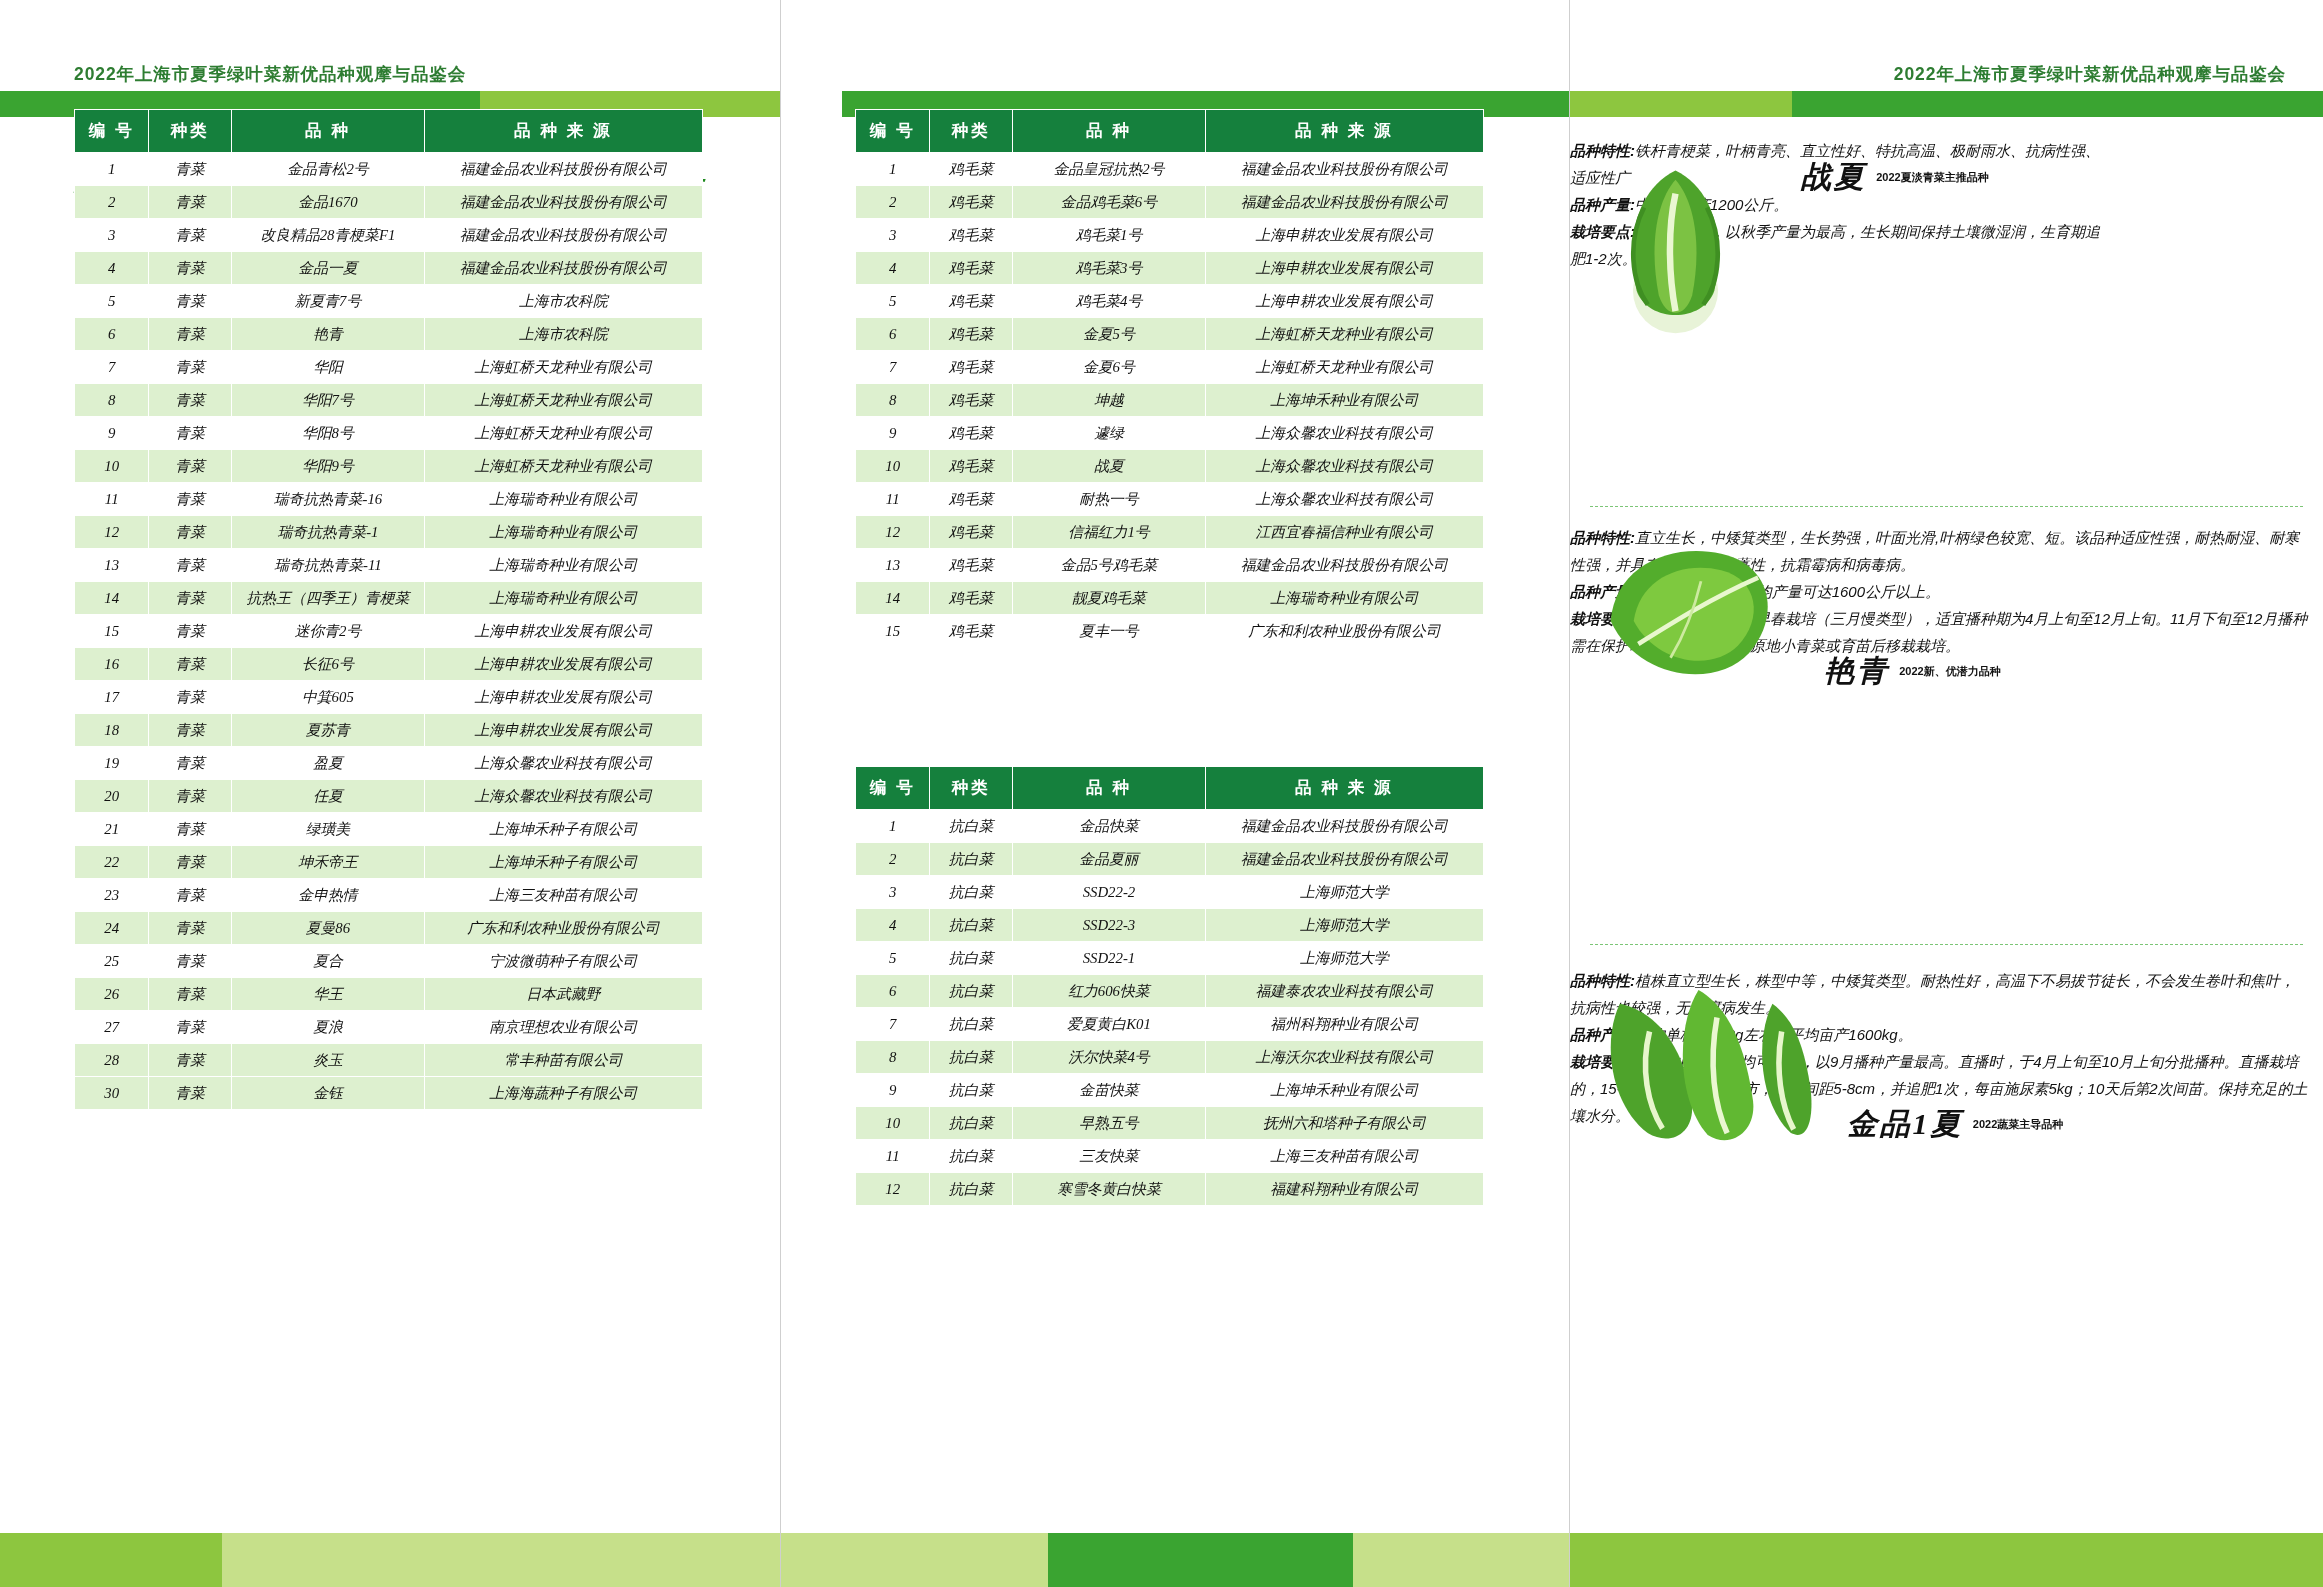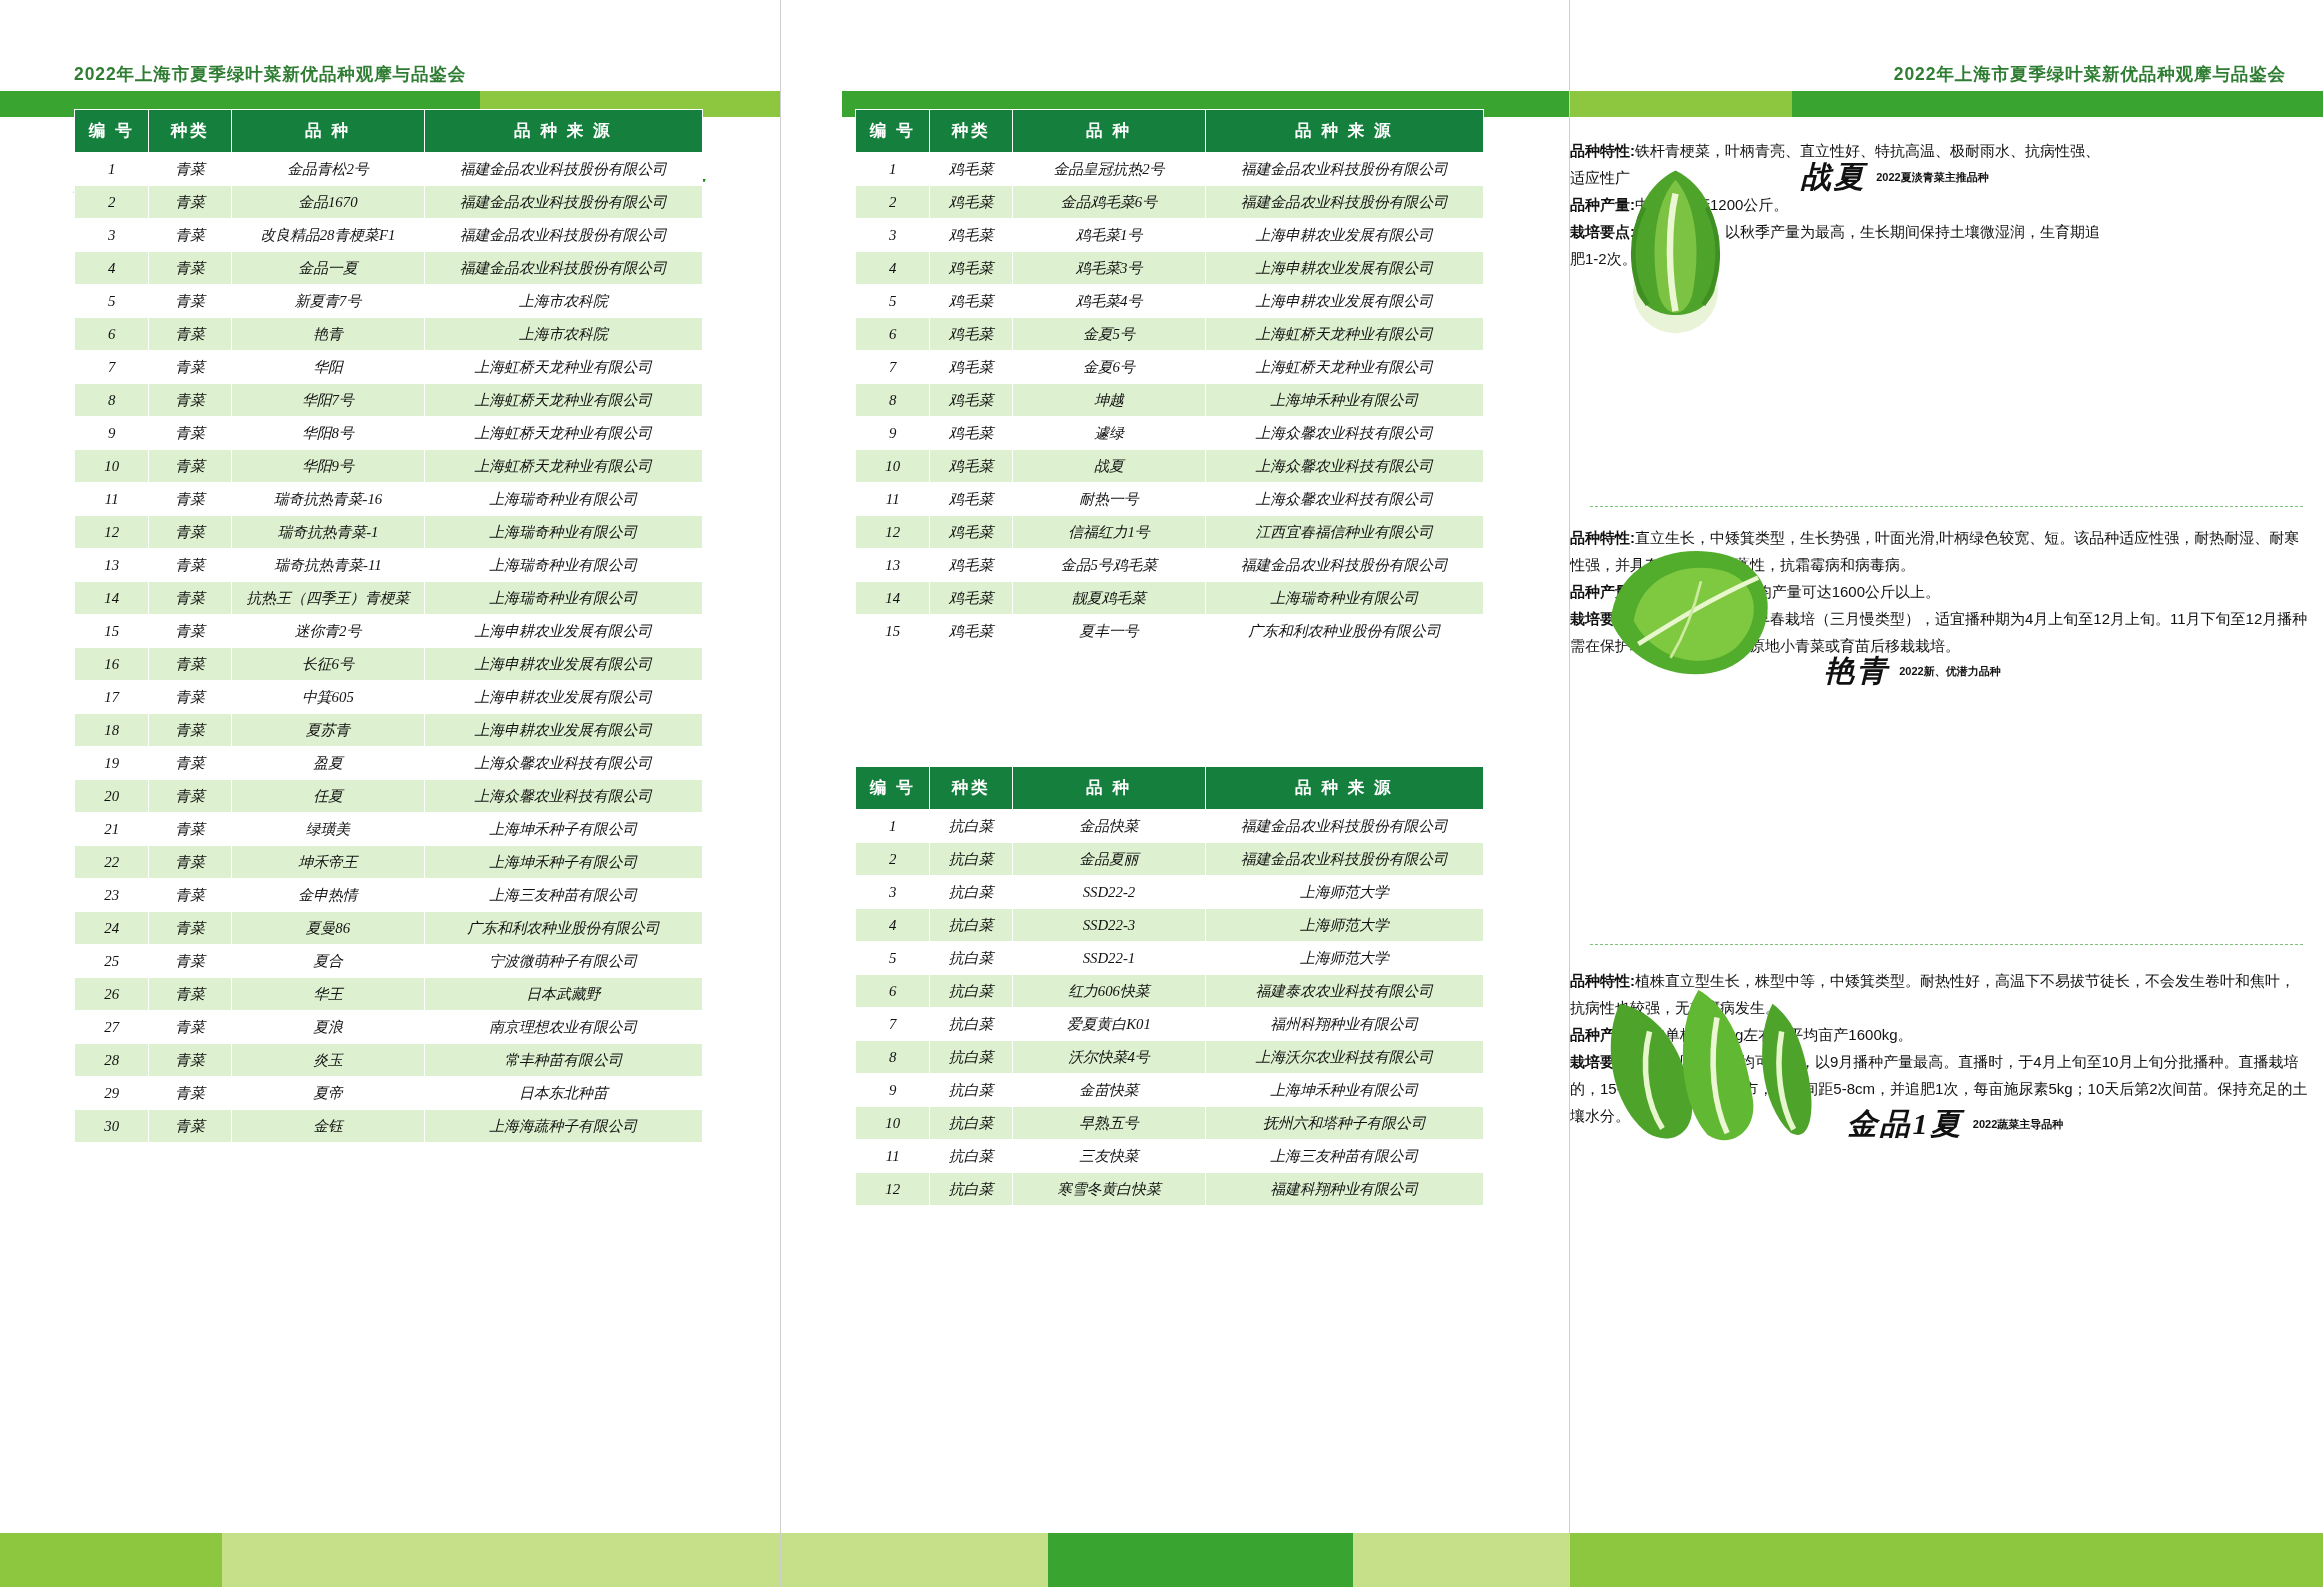--- a/index.html
+++ b/index.html
@@ -199,20 +199,21 @@
     text-align: center;
   }
   .vb-head {
     position: absolute;
     white-space: nowrap;
   }
   .vb-body {
     font-size: 15px;
     line-height: 27px;
     color: #111;
+    font-style: italic;
   }
   .vb-body b { font-weight: bold; }
   .vb-body p { margin: 0; }
 
   
   .photo {
     position: absolute;
     overflow: hidden;
   }
 
@@ -426,26 +427,20 @@
             <td class="t-col-kind">青菜</td>
             <td class="t-col-name">夏浪</td>
             <td class="t-col-source">南京理想农业有限公司</td>
           </tr>
           <tr class="even">
             <td class="t-col-no">28</td>
             <td class="t-col-kind">青菜</td>
             <td class="t-col-name">炎玉</td>
             <td class="t-col-source">常丰种苗有限公司</td>
           </tr>
-          <tr class="odd">
-            <td class="t-col-no">29</td>
-            <td class="t-col-kind">青菜</td>
-            <td class="t-col-name">夏帝</td>
-            <td class="t-col-source">日本东北种苗</td>
-          </tr>
           <tr class="even">
             <td class="t-col-no">30</td>
             <td class="t-col-kind">青菜</td>
             <td class="t-col-name">金钰</td>
             <td class="t-col-source">上海海蔬种子有限公司</td>
           </tr>
         </tbody>
     </table>
   </div>
 

